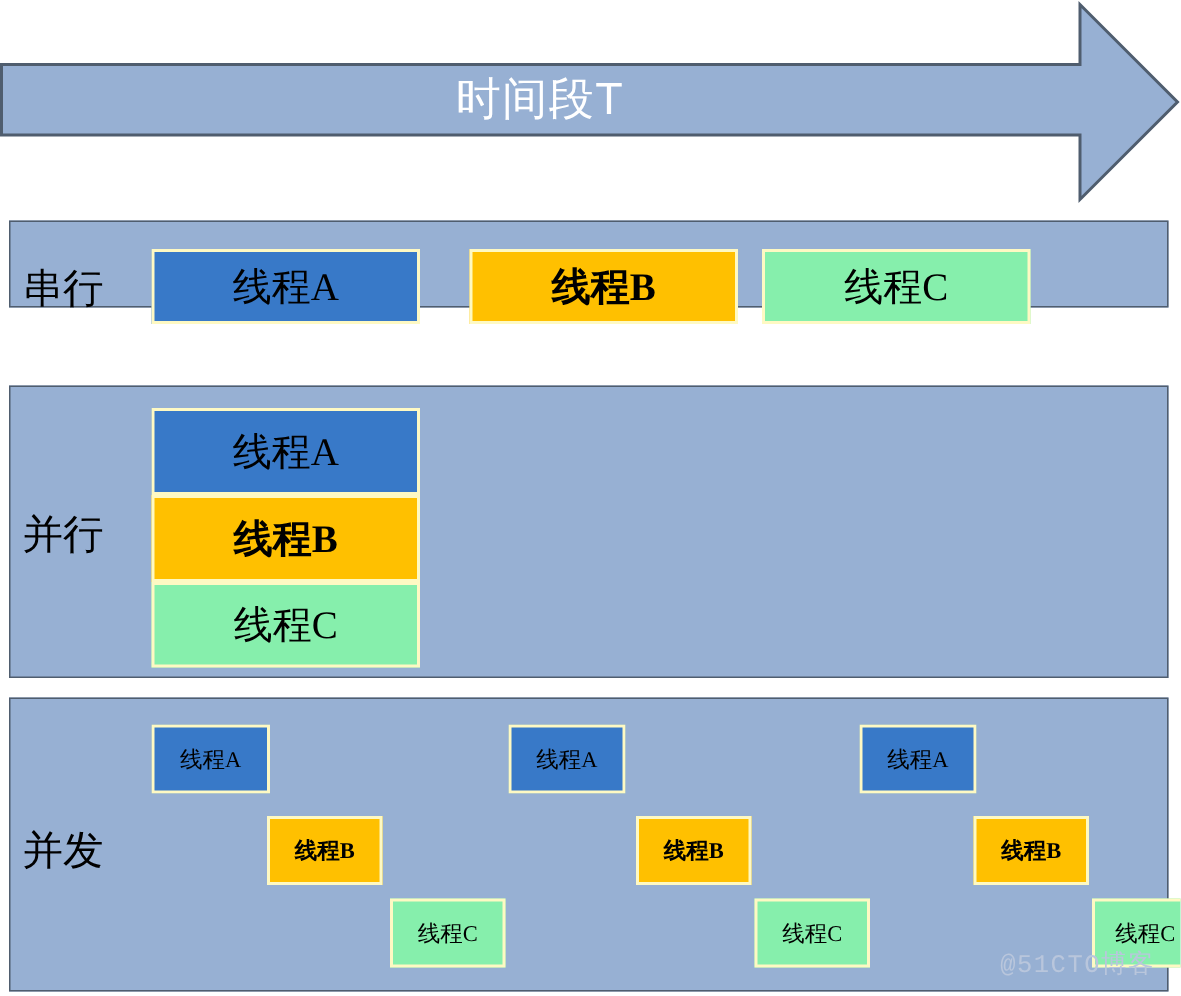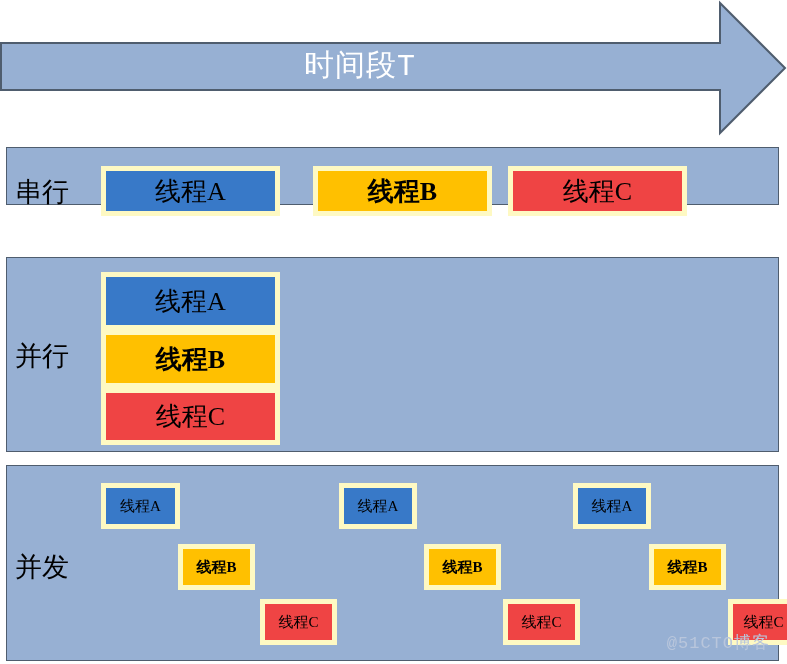--- a/index.html
+++ b/index.html
@@ -29,21 +29,21 @@
   #timeline-arrow-label {
     position: absolute;
     left: 0;
     top: 43px;
     width: 720px;
     height: 48px;
     line-height: 48px;
     text-align: center;
     color: #ffffff;
     font-size: 30px;
-    font-family: Liberation Mono, monospace;
+    font-family: Liberation Sans, sans-serif;
     letter-spacing: 1px;
     white-space: nowrap;
     pointer-events: none;
   }
 
   
   .band {
     position: absolute;
     left: 6px;
     width: 773px;
@@ -64,31 +64,31 @@
     white-space: nowrap;
   }
   #label-serial     { top: 26px; }
   #label-parallel   { top: 80px; }
   #label-concurrent { top: 83px; }
 
   
   .thread {
     position: absolute;
     box-sizing: border-box;
-    border: 5px solid #fef9c3;
+    border: 2px solid #fef9c3;
     display: flex;
     align-items: center;
     justify-content: center;
     color: #000000;
     font-family: "Liberation Serif", "DejaVu Serif", serif;
     white-space: nowrap;
   }
   .thread.blue   { background: #3879c8; }
   .thread.yellow { background: #ffc000; font-weight: bold; }
-  .thread.green  { background: #ef4444; }
+  .thread.green  { background: #86efac; }
 
   .thread.big   { font-size: 26px; }
   .thread.small { font-size: 15px; }
 
   
   #serial-a { left: 94px;  top: 18px; width: 179px; height: 50px; }
   #serial-b { left: 306px; top: 18px; width: 179px; height: 50px; }
   #serial-c { left: 501px; top: 18px; width: 179px; height: 50px; }
 
   

